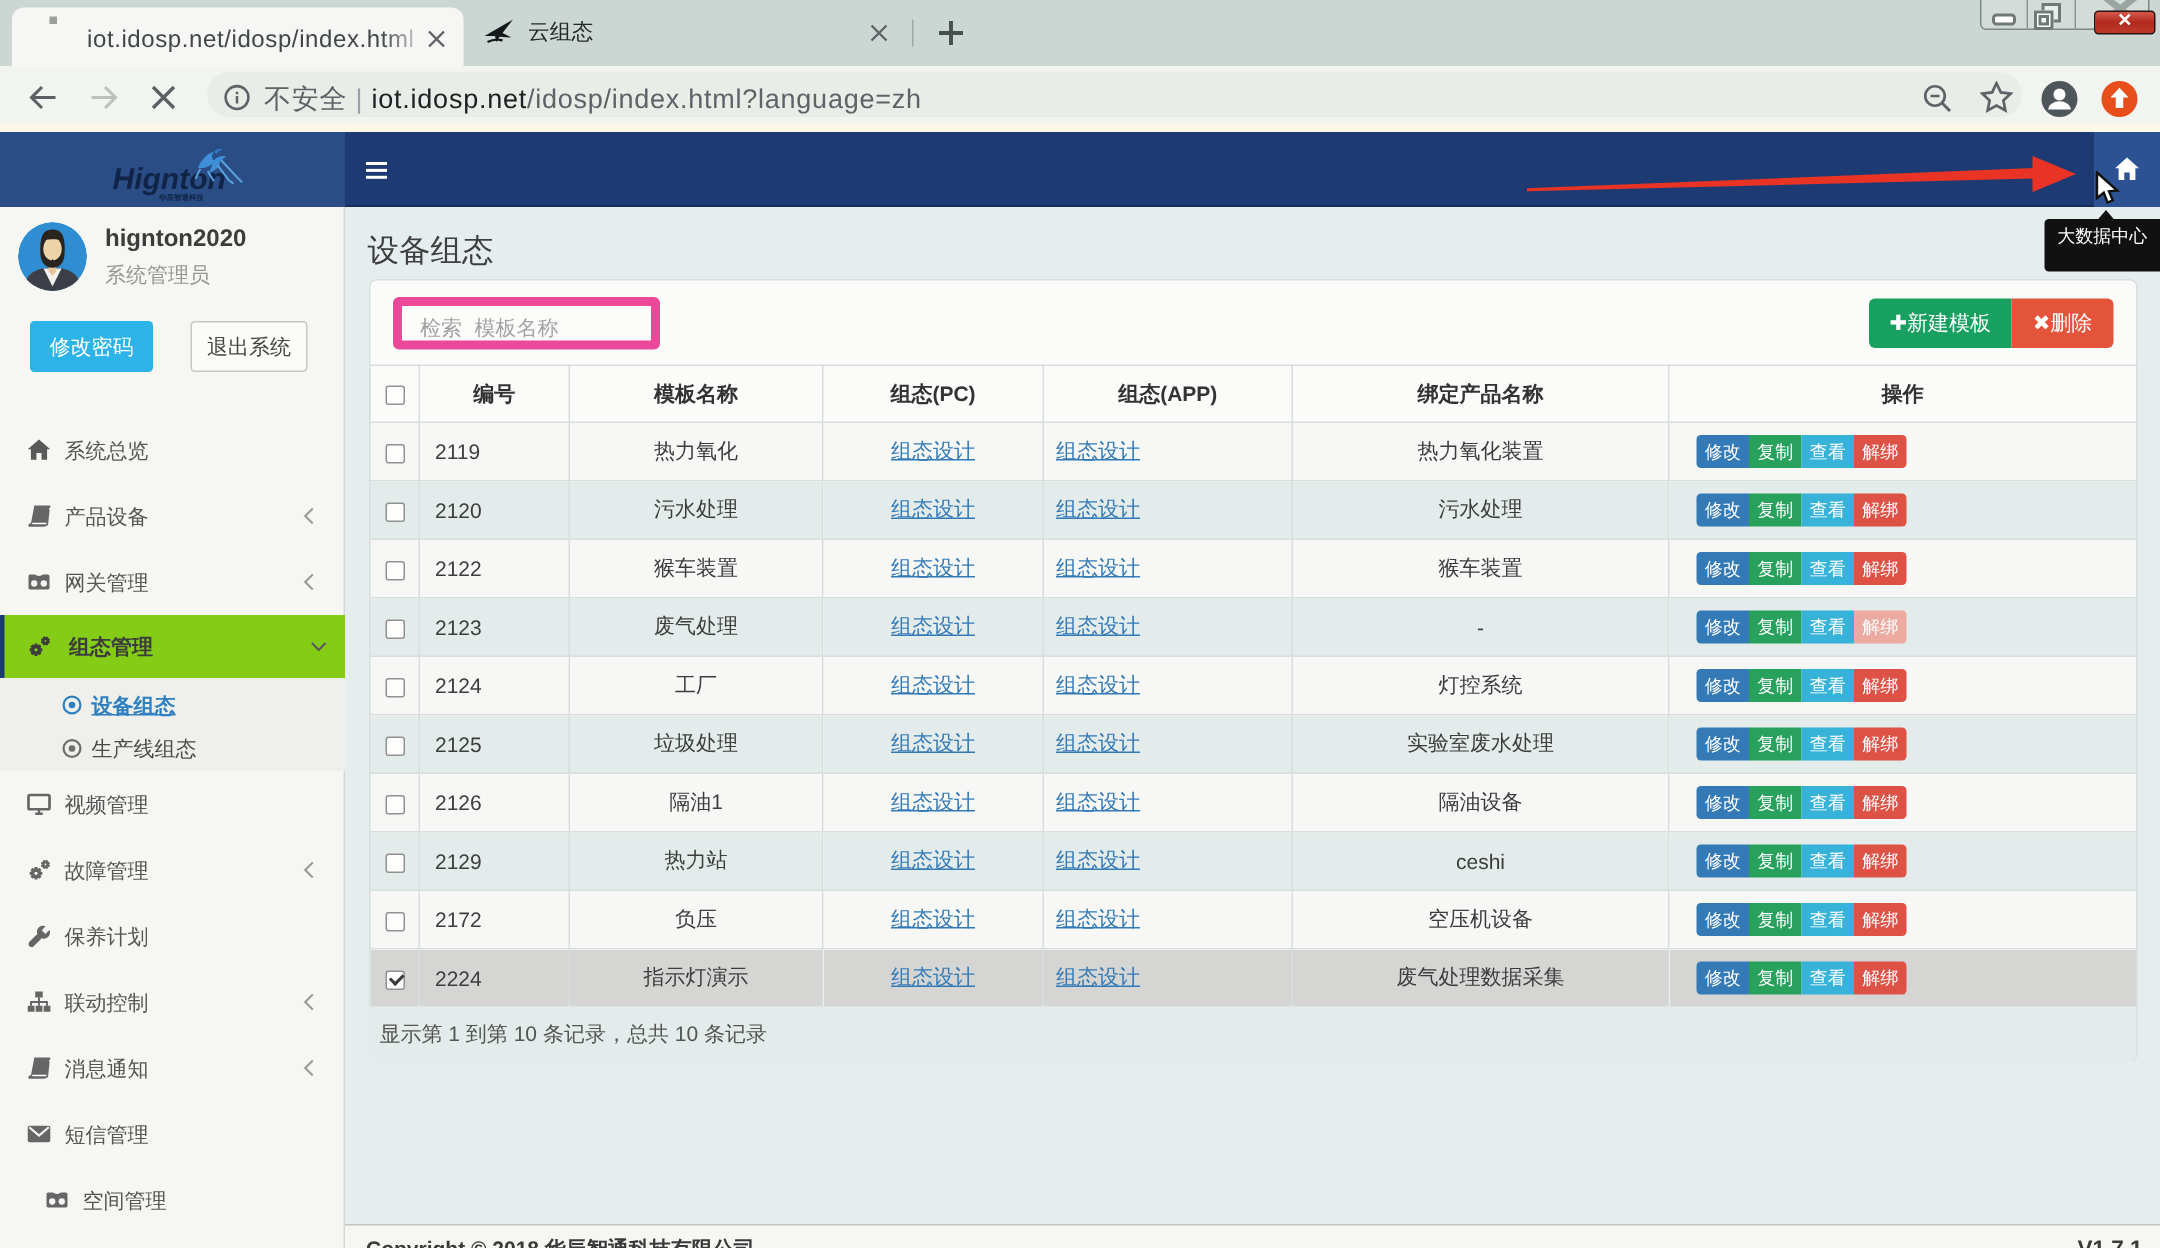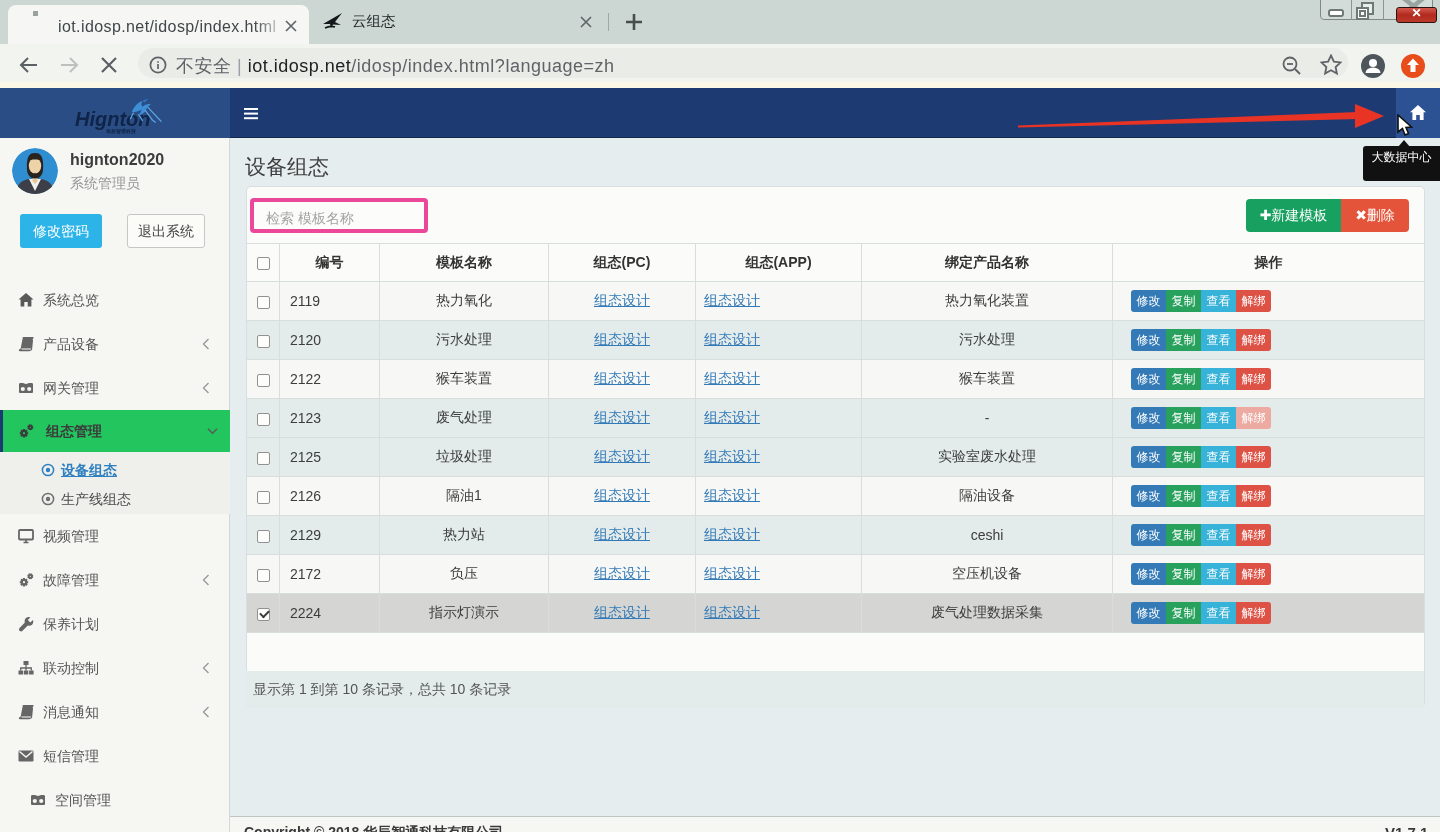--- a/index.html
+++ b/index.html
@@ -32,30 +32,30 @@
 #sidebar{left:0;top:88px;width:230px;height:744px;background:#f6f7f3;border-right:1px solid #d4d8d4;}
 #slogo{left:0;top:88px;width:230px;height:50px;background:#2a4d85;}
 #uname{left:70px;top:151px;font-size:16px;font-weight:bold;color:#3c3c3c;}
 #urole{left:70px;top:175px;font-size:14px;color:#969696;}
 #btnpw{left:20px;top:214px;width:82px;height:34px;background:#2cb4e8;border-radius:3px;color:#fff;font-size:14px;text-align:center;line-height:34px;}
 #btnout{left:127px;top:214px;width:78px;height:34px;background:#fbfbf8;border:1px solid #c6c6c6;border-radius:3px;color:#444;font-size:14px;text-align:center;line-height:32px;}
 .mitem{left:0;width:230px;height:44px;}
 .mitem .mtxt{position:absolute;left:43px;top:14px;font-size:14px;color:#555;}
 .mitem .mico{position:absolute;left:18px;top:14px;width:16px;height:16px;}
 .chev{position:absolute;left:202px;top:16px;width:8px;height:12px;}
-#mact{left:0;top:410px;width:264px;height:42px;background:#22c55e;border-left:3px solid #1d3b72;}
+#mact{left:0;top:410px;width:264px;height:42px;background:#84cc16;border-left:3px solid #1d3b72;}
 #msub{left:0;top:452px;width:230px;height:62px;background:#efefec;}
 .sitem{left:0;width:230px;height:29px;}
 .sico{position:absolute;left:41px;top:7px;width:14px;height:14px;}
 .stxt{position:absolute;left:61px;top:6px;font-size:14px;}
 
 #content{left:230px;top:138px;width:1210px;height:678px;background:#e6edee;}
 #h1t{left:245px;top:153px;font-size:21px;color:#3f3f3f;}
 #panel{left:246px;top:186px;width:1179px;height:522px;background:#fbfcf9;border:1px solid #d9dfdf;border-radius:5px;}
-#srch{left:250px;top:198px;width:178px;height:35px;background:#fcfdfa;border:4px solid #ec4899;border-radius:4px;font-size:14px;color:#a3a3a3;line-height:33px;padding-left:12px;}
+#srch{left:262px;top:198px;width:178px;height:35px;background:#fcfdfa;border:6px solid #ec4899;border-radius:4px;font-size:14px;color:#a3a3a3;line-height:33px;padding-left:12px;font-family:Liberation Mono, monospace;}
 #btnnew{left:1246px;top:199px;width:95px;height:33px;background:#17a05f;border-radius:4px 0 0 4px;color:#fff;font-size:14px;text-align:center;line-height:33px;}
 #btndel{left:1341px;top:199px;width:68px;height:33px;background:#e4543a;border-radius:0 4px 4px 0;color:#fff;font-size:14px;text-align:center;line-height:33px;}
 #tbl{left:246px;top:243px;border-collapse:collapse;table-layout:fixed;font-size:14px;color:#3d3d3d;}
 #tbl th,#tbl td{border:1px solid #d8dedd;overflow:hidden;white-space:nowrap;}
 #tbl th{height:38px;font-weight:bold;color:#333;text-align:center;background:#fbfcf9;}
 #tbl td{height:39px;text-align:center;}
 #tbl tr.odd td{background:#f7f8f5;}
 #tbl tr.even td{background:#e3ebeb;}
 #tbl tr.sel td{background:#d5d6d3;}
 #tbl td.num{text-align:left;padding-left:10px;}
@@ -377,20 +377,29 @@
       </tr>
 <tr class="even">
         <td><span class="cb"></span></td>
         <td class="num">2123</td>
         <td>废气处理</td>
         <td><a>组态设计</a></td>
         <td class="app"><a>组态设计</a></td>
         <td>-</td>
         <td class="act"><span class="bgrp"><span class="bb b1">修改</span><span class="bb b2">复制</span><span class="bb b3">查看</span><span class="bb b4 dis">解绑</span></span></td>
       </tr>
+<tr class="odd">
+        <td><span class="cb"></span></td>
+        <td class="num">2124</td>
+        <td>工厂</td>
+        <td><a>组态设计</a></td>
+        <td class="app"><a>组态设计</a></td>
+        <td>灯控系统</td>
+        <td class="act"><span class="bgrp"><span class="bb b1">修改</span><span class="bb b2">复制</span><span class="bb b3">查看</span><span class="bb b4">解绑</span></span></td>
+      </tr>
 <tr class="even">
         <td><span class="cb"></span></td>
         <td class="num">2125</td>
         <td>垃圾处理</td>
         <td><a>组态设计</a></td>
         <td class="app"><a>组态设计</a></td>
         <td>实验室废水处理</td>
         <td class="act"><span class="bgrp"><span class="bb b1">修改</span><span class="bb b2">复制</span><span class="bb b3">查看</span><span class="bb b4">解绑</span></span></td>
       </tr>
 <tr class="odd">

